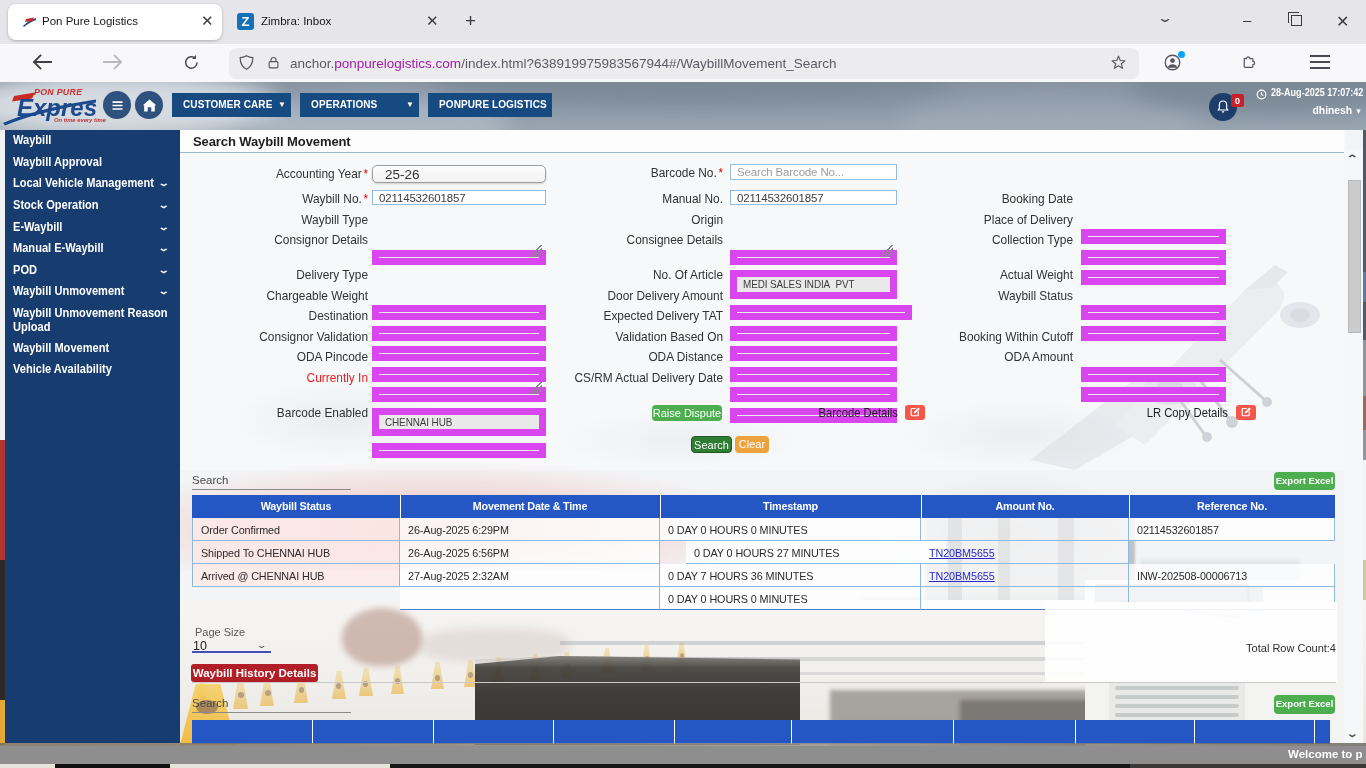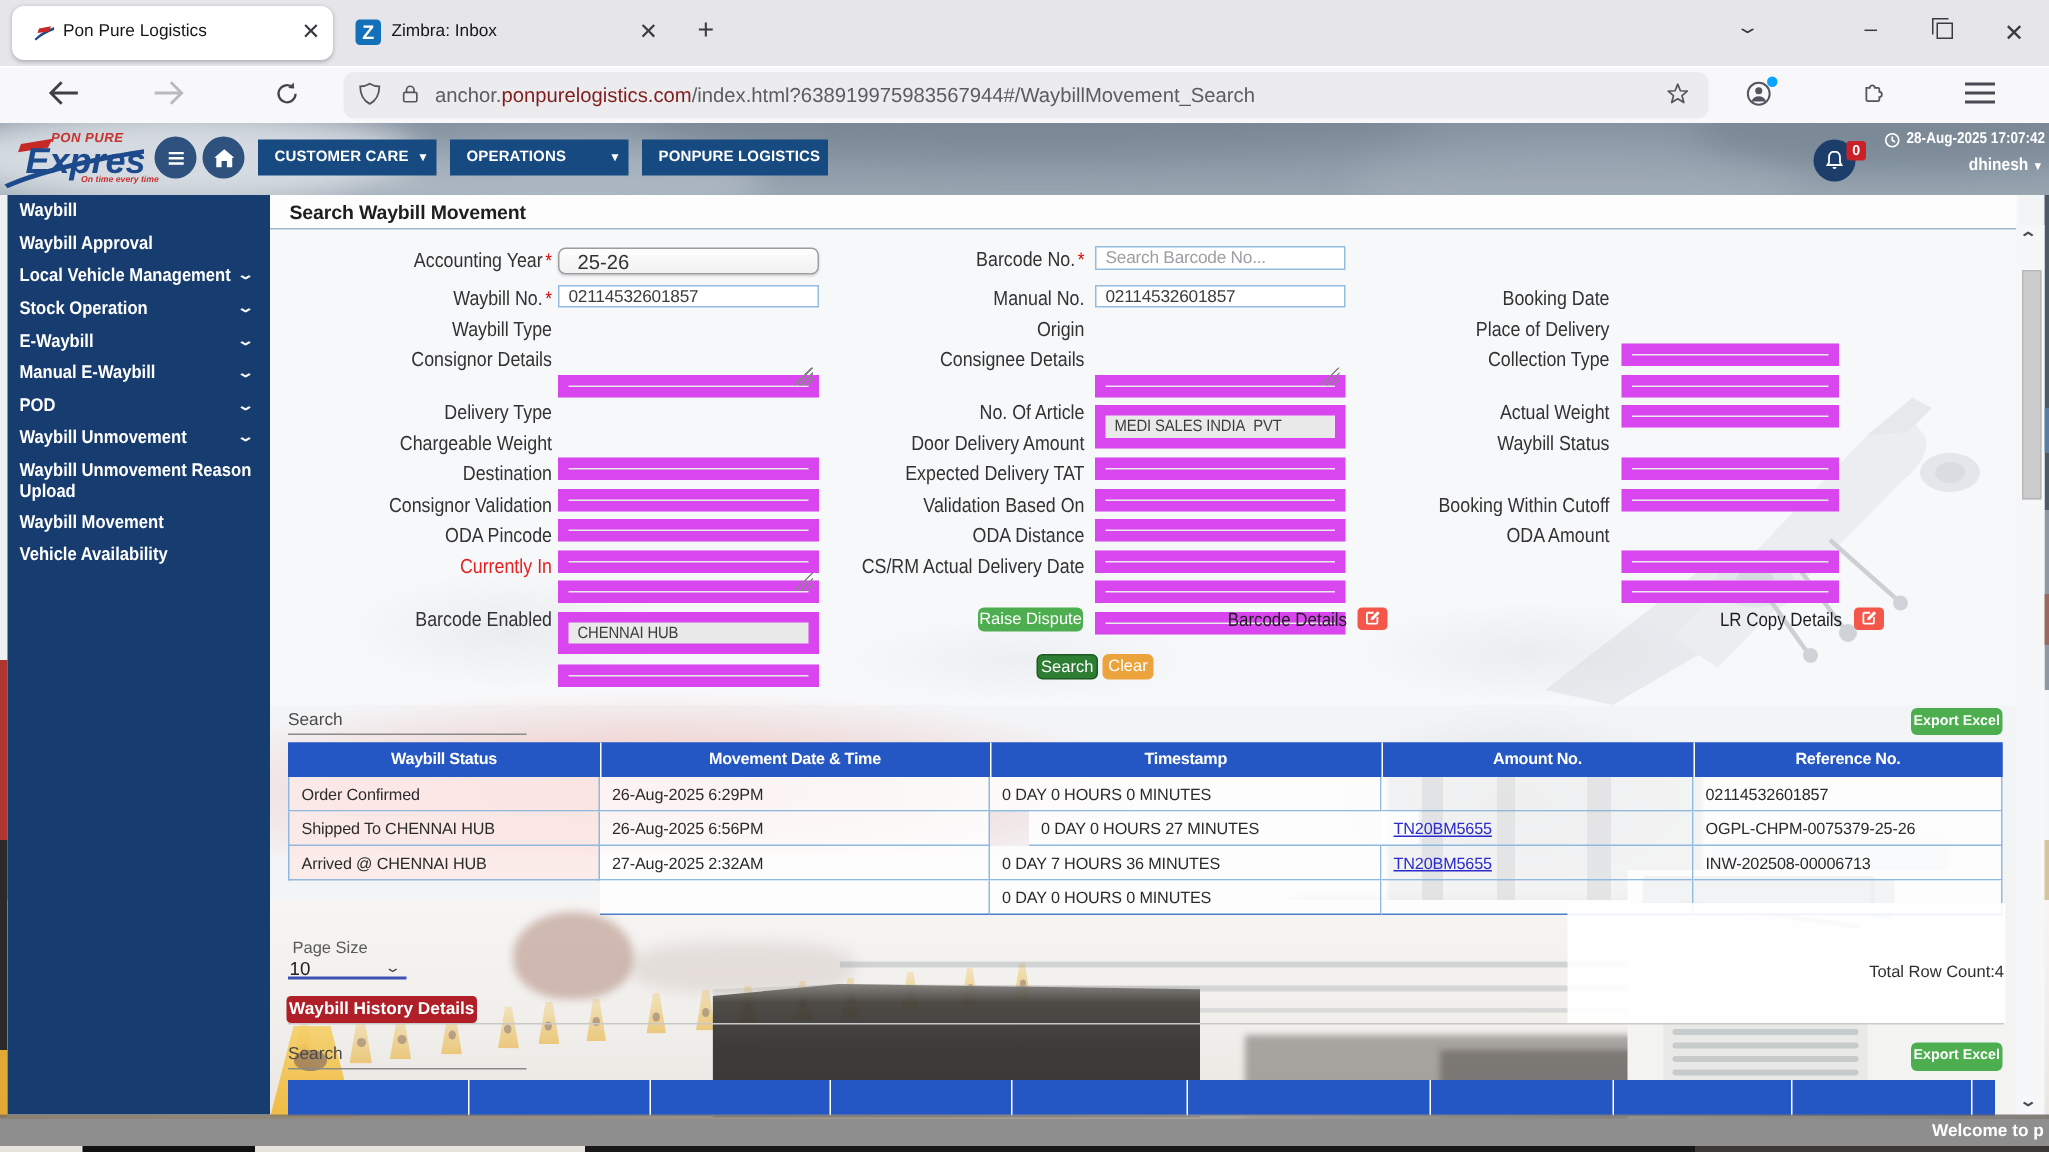--- a/index.html
+++ b/index.html
@@ -175,21 +175,21 @@
       <path d="M19 12 a7.2 7.2 0 1 1 -2.2-5.2" fill="none" stroke="#46464d" stroke-width="1.9"></path>
       <path d="M17.5 2.5 L17.8 7.6 L12.8 7.2 Z" fill="#46464d"></path>
     </svg>
 <div class="abs" style="left:238px;top:54px;"><svg width="17" height="17" viewBox="0 0 24 24">
         <path d="M12 2.5 C14.5 4 17.5 5 21 5 C21 12 18 18.5 12 21.5 C6 18.5 3 12 3 5 C6.5 5 9.5 4 12 2.5 Z" fill="none" stroke="#55555e" stroke-width="1.7"></path>
       </svg></div>
 <div class="abs" style="left:266px;top:55px;"><svg width="15" height="15" viewBox="0 0 24 24">
         <rect x="5" y="10.5" width="14" height="10" rx="1.6" fill="none" stroke="#55555e" stroke-width="1.8"></rect>
         <path d="M8 10.5 V8 a4 4 0 0 1 8 0 V10.5" fill="none" stroke="#55555e" stroke-width="1.8"></path>
       </svg></div>
-<div class="urltxt">anchor.<span style="color:#7f1d1d;">ponpurelogistics.com</span>/index.html?638919975983567944#/WaybillMovement_Search</div>
+<div class="urltxt">anchor.<span style="color:#a21caf;">ponpurelogistics.com</span>/index.html?638919975983567944#/WaybillMovement_Search</div>
 <div class="abs" style="left:1110px;top:54px;"><svg width="17" height="17" viewBox="0 0 24 24">
         <path d="M12 3 L14.5 9.2 L21 9.6 L16 13.8 L17.7 20.3 L12 16.7 L6.3 20.3 L8 13.8 L3 9.6 L9.5 9.2 Z" fill="none" stroke="#55555e" stroke-width="1.6" stroke-linejoin="round"></path>
       </svg></div>
 <div class="abs" style="left:1163px;top:53px;"><svg width="19" height="19" viewBox="0 0 24 24">
         <circle cx="12" cy="12" r="9.2" fill="none" stroke="#55555e" stroke-width="1.7"></circle>
         <circle cx="12" cy="9.5" r="3" fill="#55555e"></circle>
         <path d="M5.8 18.5 C7 15.5 9.3 14.2 12 14.2 C14.7 14.2 17 15.5 18.2 18.5" fill="#55555e"></path>
       </svg></div>
 <div class="abs" style="left:1178px;top:51px;width:7px;height:7px;background:#0aa4ff;border-radius:50%;"></div>
 <div class="abs" style="left:1240px;top:54px;"><svg width="17" height="17" viewBox="0 0 24 24">
@@ -288,21 +288,21 @@
 <div class="finp fw ph" style="left:730px;top:163.5px;width:167px;height:16px;">Search Barcode No...</div>
 <div class="flab" style="left:393px;top:190.5px;width:330px;">Manual No.</div>
 <div class="finp fw" style="left:730px;top:189.5px;width:167px;height:15px;">02114532601857</div>
 <div class="flab" style="left:393px;top:211.5px;width:330px;">Origin</div>
 <div class="finp fg" style="left:730px;top:210.5px;width:167px;height:15px;">CHENNAI POONAMALLEE</div>
 <div class="flab" style="left:393px;top:232.0px;width:330px;">Consignee Details</div>
 <div class="finp fg fta" style="left:730px;top:231.0px;width:167px;height:29px;"><span>MEDI SALES INDIA&nbsp; PVT
 LTD,508/3B INNER RING ROAD</span></div>
 <div class="grip" style="left:881px;top:245.0px;"></div>
 <div class="flab" style="left:393px;top:266.5px;width:330px;">No. Of Article</div>
-<div class="finp fg" style="left:730px;top:265.5px;width:167px;height:15px;font-weight:bold;">101</div>
+<div class="finp fg" style="left:730px;top:265.5px;width:182px;height:15px;font-weight:bold;">101</div>
 <div class="flab" style="left:393px;top:287.5px;width:330px;">Door Delivery Amount</div>
 <div class="finp fg" style="left:730px;top:286.5px;width:167px;height:15px;">530.000</div>
 <div class="flab" style="left:393px;top:308.0px;width:330px;">Expected Delivery TAT</div>
 <div class="finp fg" style="left:730px;top:307.0px;width:167px;height:15px;">30-Aug-2025</div>
 <div class="flab" style="left:393px;top:328.5px;width:330px;">Validation Based On</div>
 <div class="finp fg" style="left:730px;top:327.5px;width:167px;height:15px;">No</div>
 <div class="flab" style="left:393px;top:349.0px;width:330px;">ODA Distance</div>
 <div class="finp fg" style="left:730px;top:348.0px;width:167px;height:15px;">15.000</div>
 <div class="flab" style="left:393px;top:370.0px;width:330px;">CS/RM Actual Delivery Date</div>
 <div class="finp fg ph" style="left:730px;top:369.0px;width:167px;height:15px;">RM Actual Delivery Date</div>
@@ -352,21 +352,20 @@
 <div class="tsep" style="left:1129px;top:495px;height:23px;"></div>
 <div class="tcell pink" style="left:192px;top:518px;width:208px;height:23px;border-left:1px solid #8fb9df;">Order Confirmed</div>
 <div class="tcell" style="left:400px;top:518px;width:260px;height:23px;">26-Aug-2025 6:29PM</div>
 <div class="tcell" style="left:660px;top:518px;width:261px;height:23px;">0 DAY 0 HOURS 0 MINUTES</div>
 <div class="tcell" style="left:921px;top:518px;width:208px;height:23px;"></div>
 <div class="tcell" style="left:1129px;top:518px;width:206px;height:23px;">02114532601857</div>
 <div class="tcell pink" style="left:192px;top:541px;width:208px;height:23px;border-left:1px solid #8fb9df;">Shipped To CHENNAI HUB</div>
 <div class="tcell" style="left:400px;top:541px;width:260px;height:23px;">26-Aug-2025 6:56PM</div>
 <div class="tcell" style="left:660px;top:541px;width:261px;height:23px;margin-left:26px;">0 DAY 0 HOURS 27 MINUTES</div>
 <div class="tcell" style="left:921px;top:541px;width:208px;height:23px;"><span class="link">TN20BM5655</span></div>
-<div class="tcell" style="left:1129px;top:541px;width:206px;height:23px;">OGPL-CHPM-0075379-25-26</div>
 <div class="tcell pink" style="left:192px;top:564px;width:208px;height:23px;border-left:1px solid #8fb9df;">Arrived @ CHENNAI HUB</div>
 <div class="tcell" style="left:400px;top:564px;width:260px;height:23px;">27-Aug-2025 2:32AM</div>
 <div class="tcell" style="left:660px;top:564px;width:261px;height:23px;">0 DAY 7 HOURS 36 MINUTES</div>
 <div class="tcell" style="left:921px;top:564px;width:208px;height:23px;"><span class="link">TN20BM5655</span></div>
 <div class="tcell" style="left:1129px;top:564px;width:206px;height:23px;">INW-202508-00006713</div>
 <div class="tcell" style="left:400px;top:587px;width:260px;height:23px;border-bottom:1.6px solid #4a7ecb;"></div>
 <div class="tcell" style="left:660px;top:587px;width:261px;height:23px;border-bottom:1.6px solid #4a7ecb;">0 DAY 0 HOURS 0 MINUTES</div>
 <div class="tcell" style="left:921px;top:587px;width:208px;height:23px;border-bottom:1.6px solid #4a7ecb;"></div>
 <div class="tcell" style="left:1129px;top:587px;width:206px;height:23px;border-bottom:1.6px solid #4a7ecb;"></div>
 <div class="srch" style="left:195px;top:626px;font-size:11px;color:#5a5a5a;">Page Size</div>

